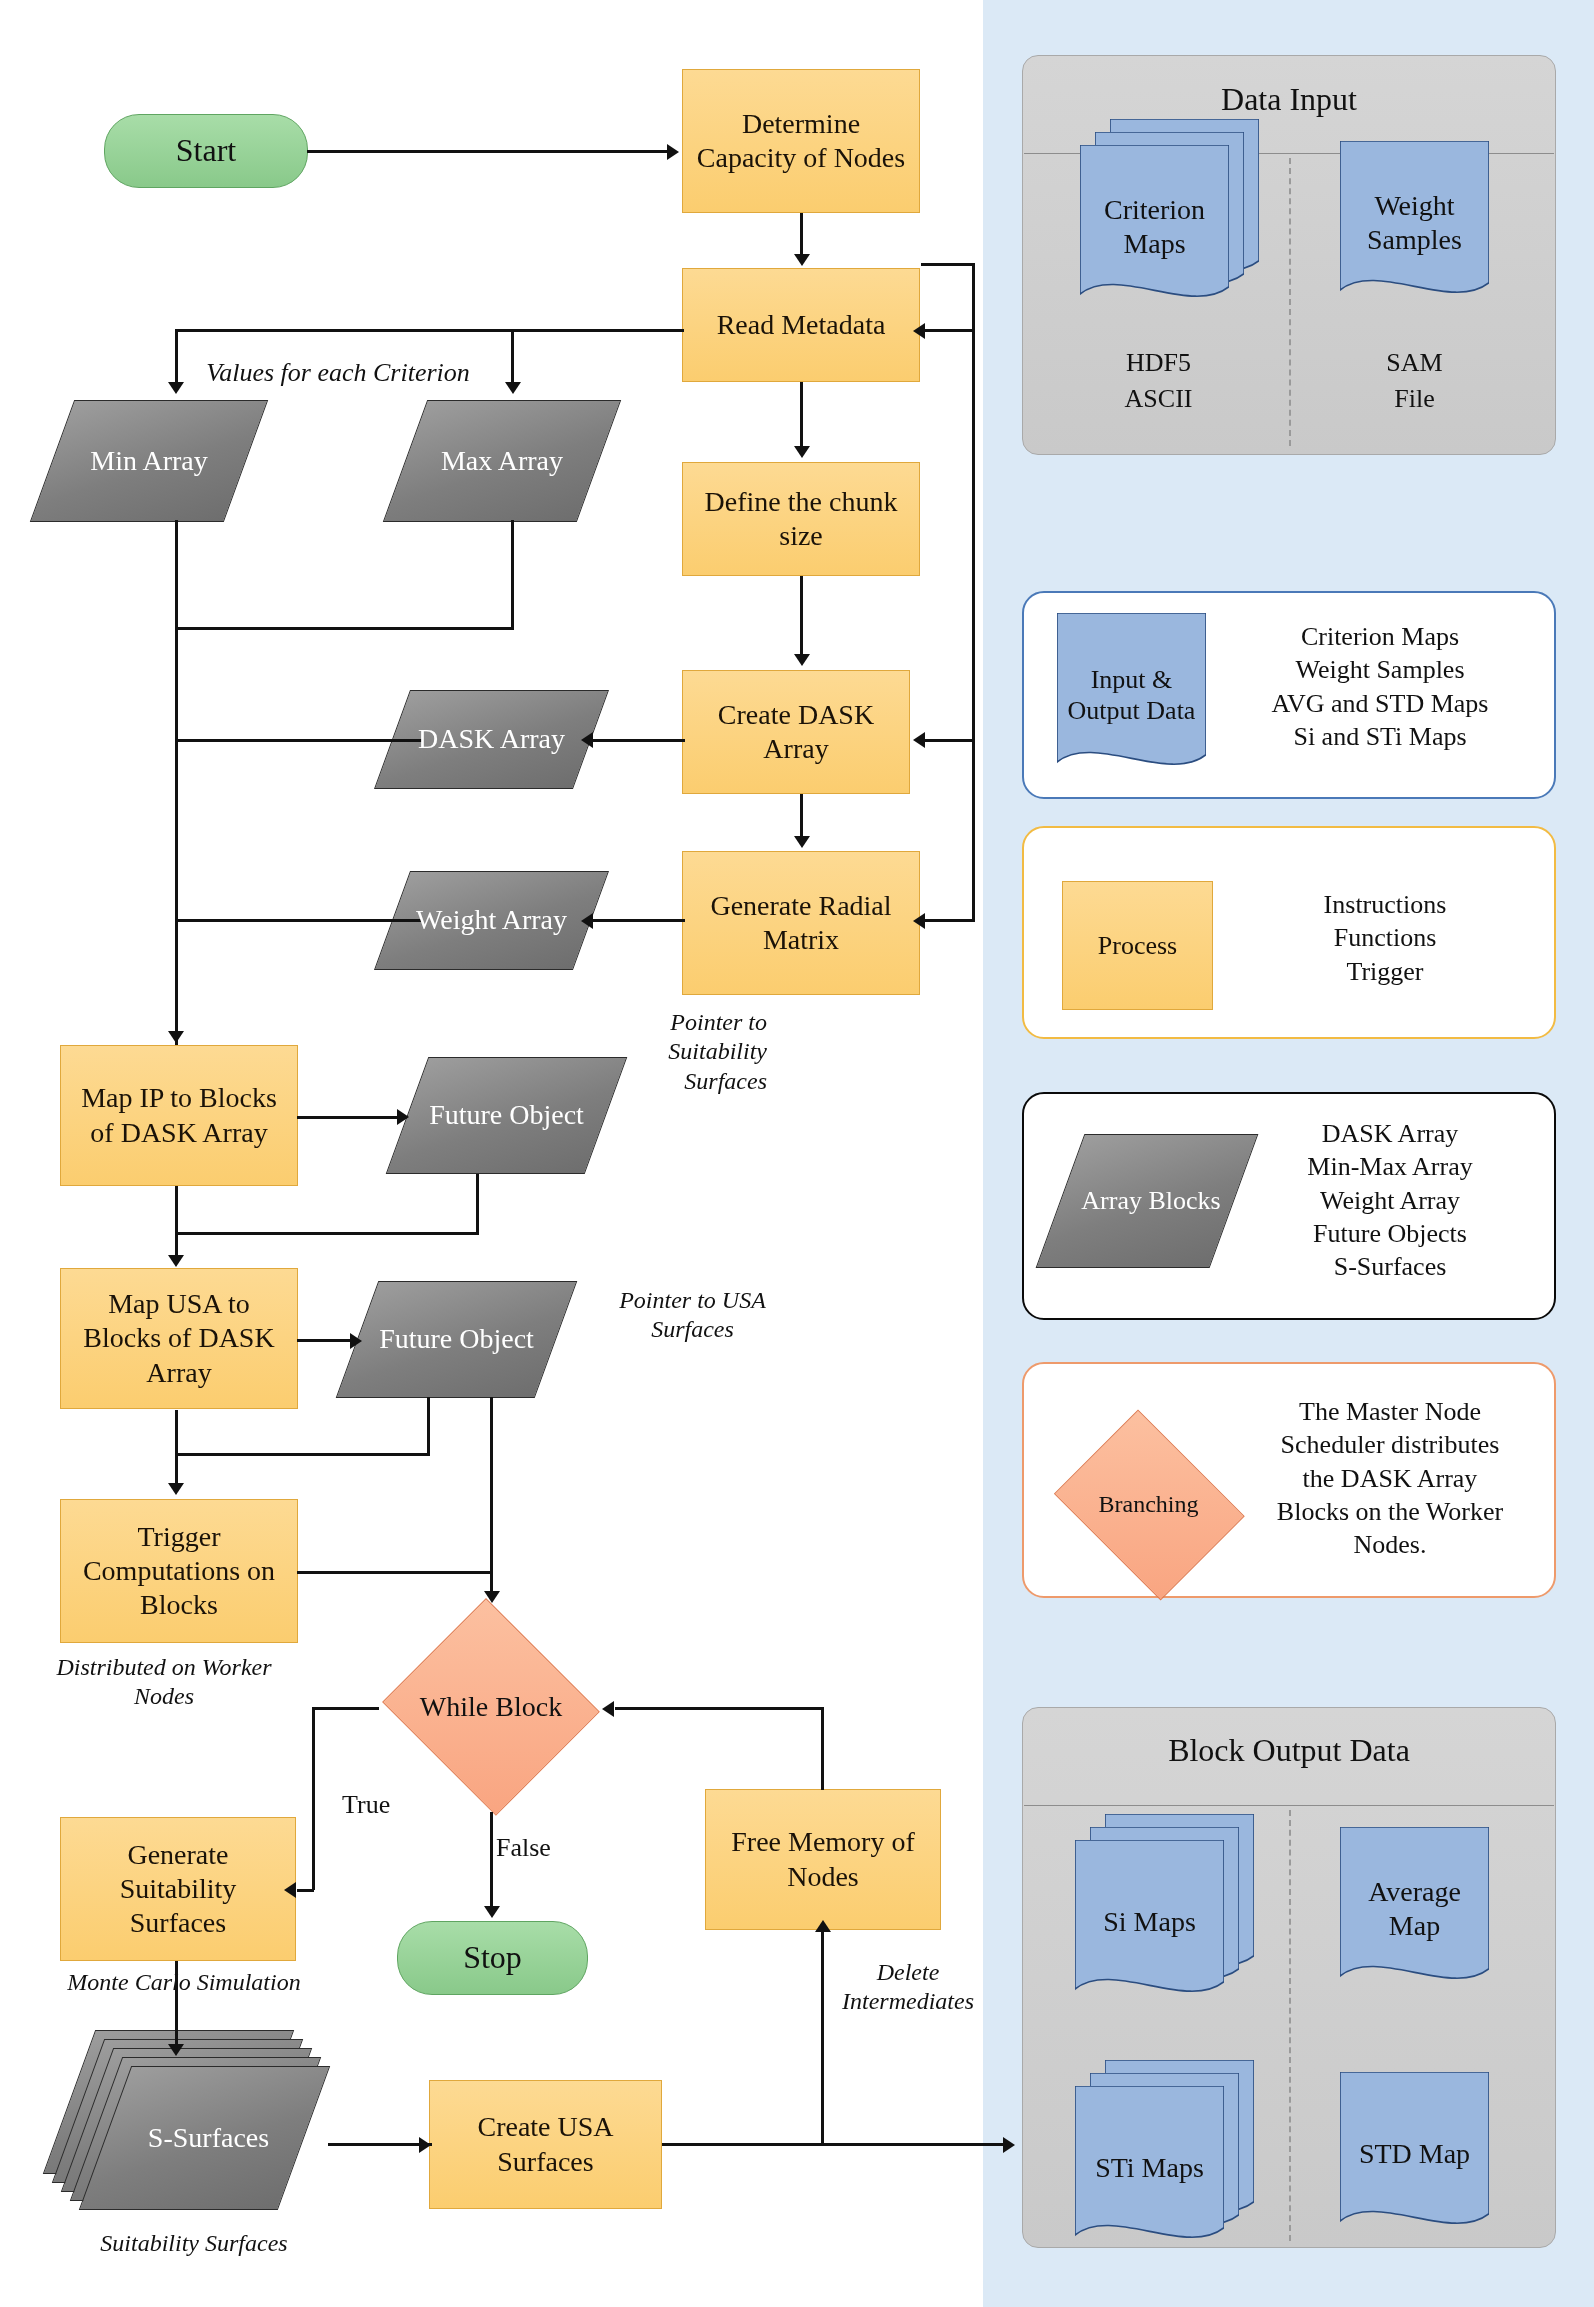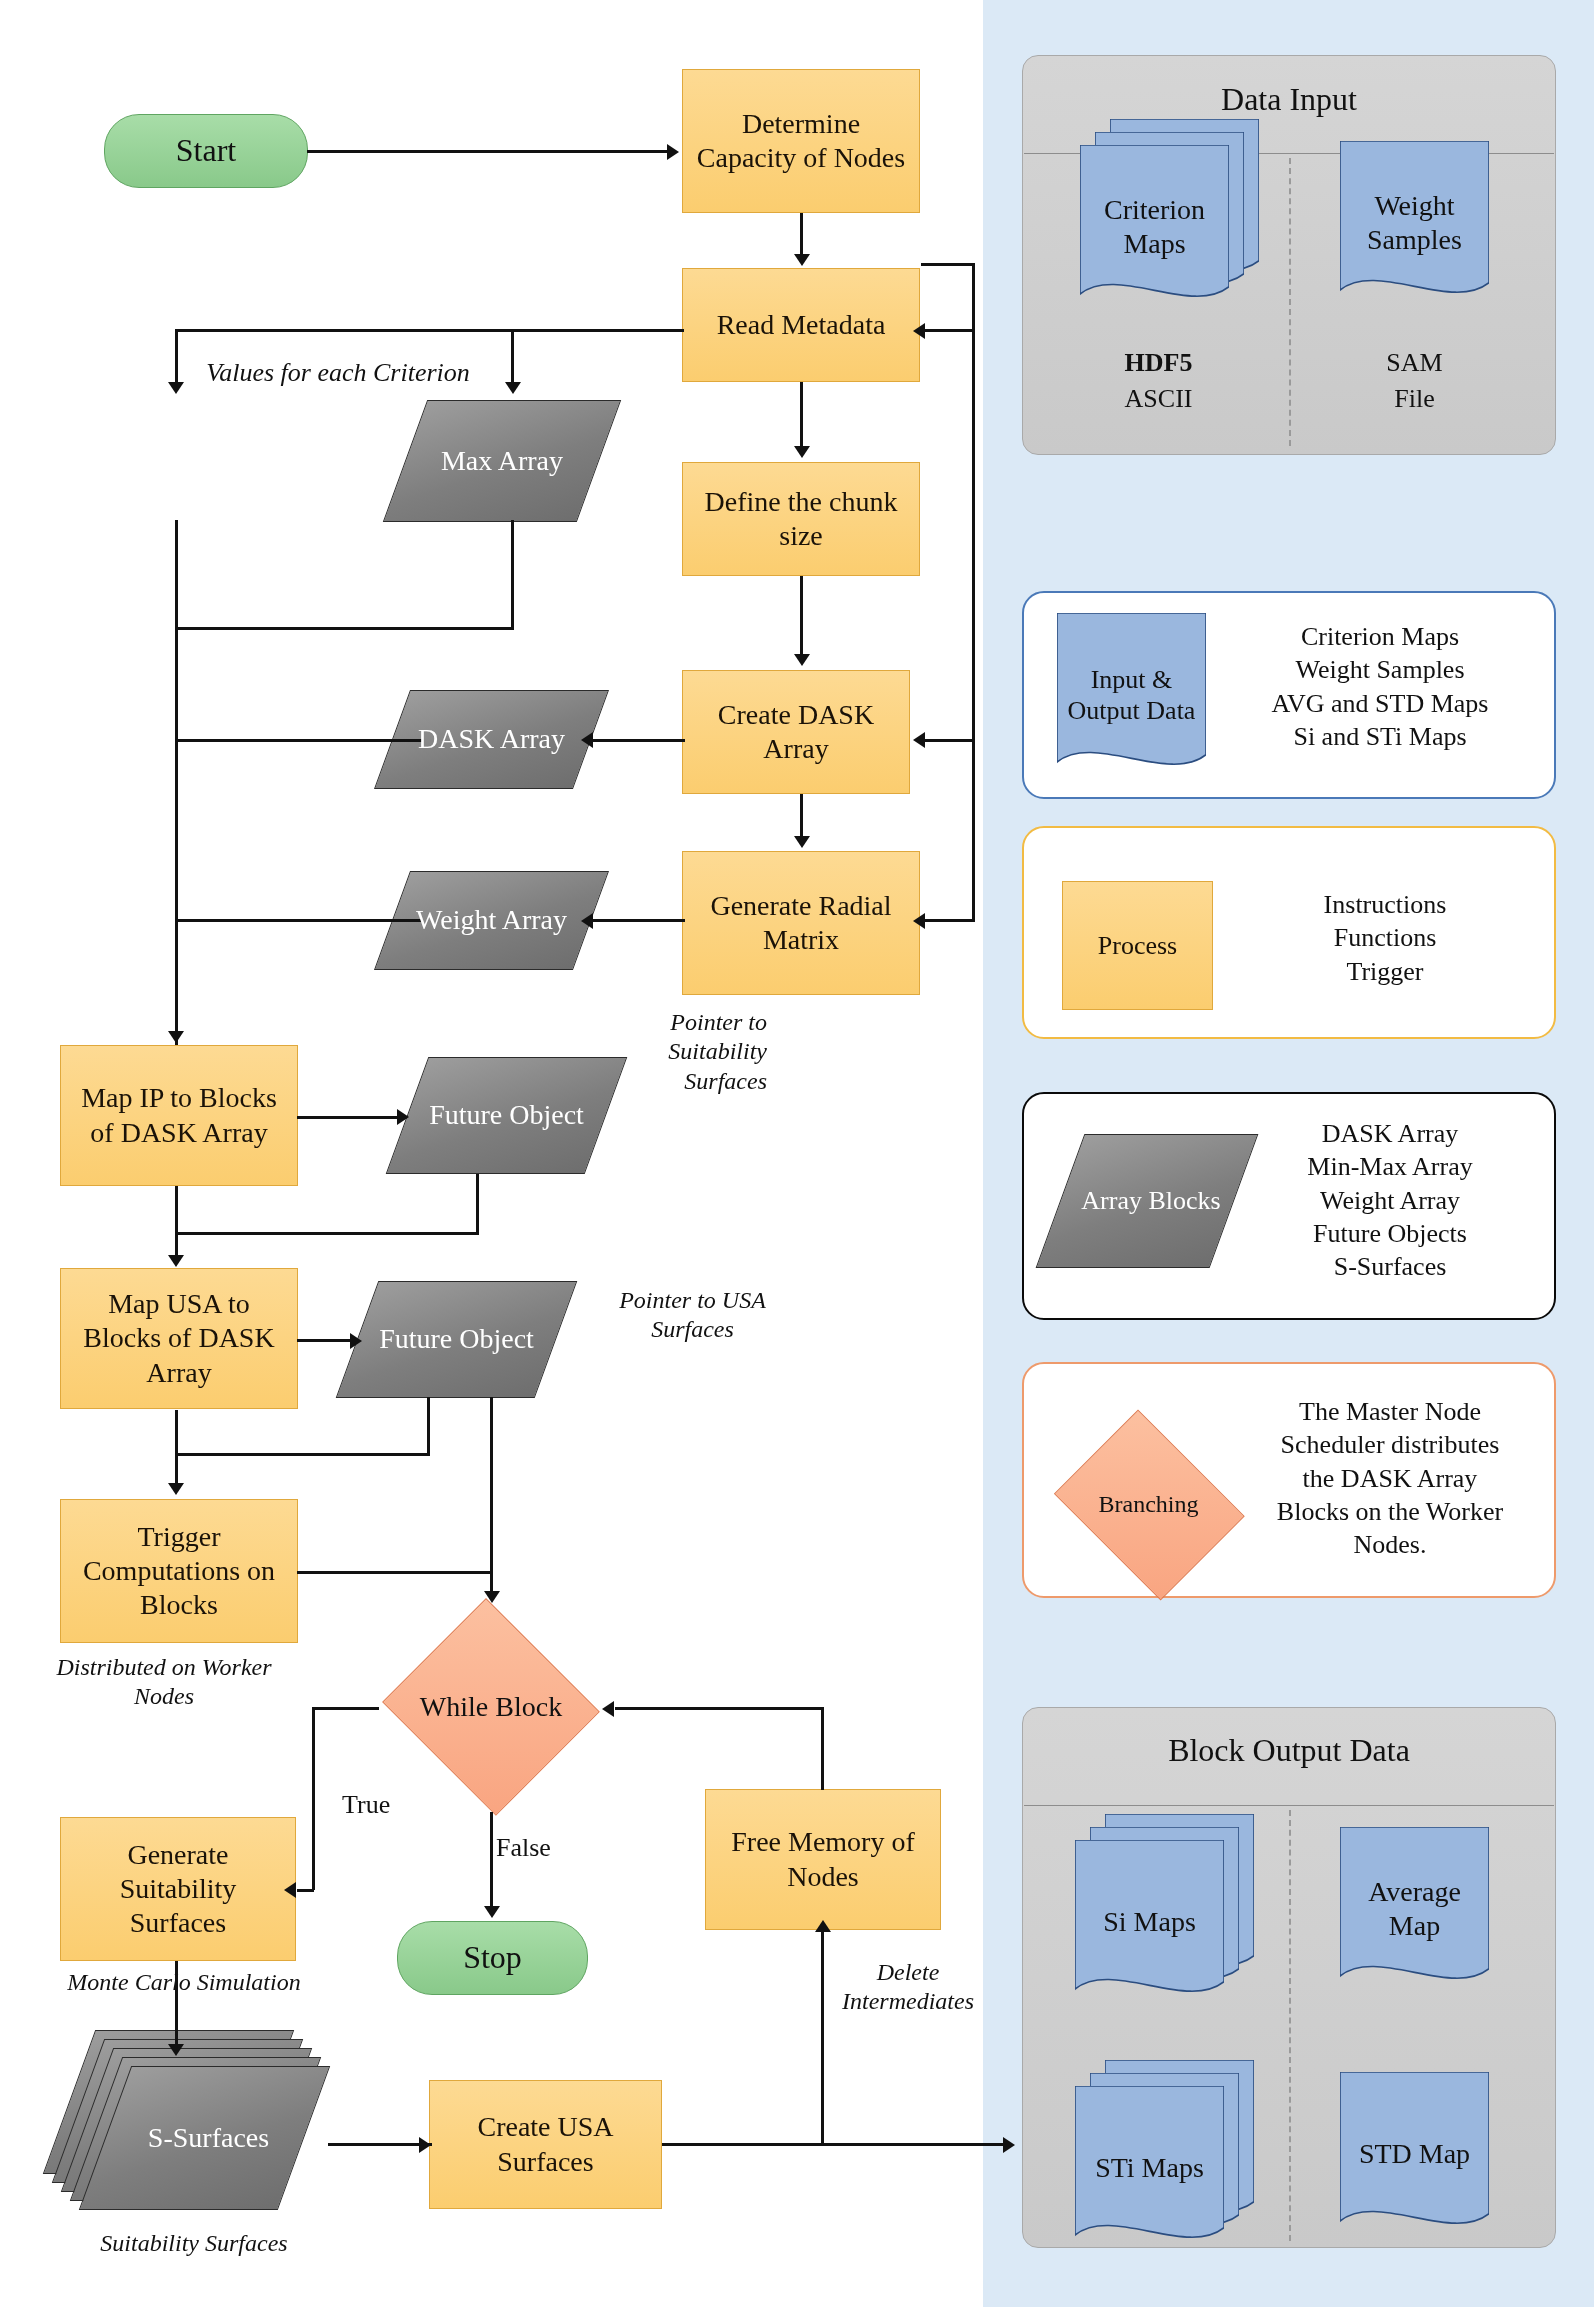--- a/index.html
+++ b/index.html
@@ -105,20 +105,24 @@
   </div>
 
   <div class="node proc f56" style="left:682px;top:670px;width:228px;height:124px;padding:0 9px;">
     <span>Create DASK Array</span>
   </div>
 
   <div class="node proc f56" style="left:682px;top:851px;width:238px;height:144px;padding:0 9px;">
     <span>Generate Radial Matrix</span>
   </div>
 
+  <div class="pgram f56" style="left:52px;top:400px;width:194px;height:122px;">
+    <span class="shape"></span>
+    <span class="txt">Min Array</span>
+  </div>
 
   <div class="pgram f56" style="left:405px;top:400px;width:194px;height:122px;">
     <span class="shape"></span>
     <span class="txt">Max Array</span>
   </div>
 
   <div class="pgram f56" style="left:392px;top:690px;width:199px;height:99px;">
     <span class="shape"></span>
     <span class="txt">DASK Array</span>
   </div>
@@ -317,21 +321,21 @@
           <path d="M0,0 L100,0 L100,95 C75,115 25,80 0,100 Z" fill="#9ab7de" stroke="#2b4d80" stroke-width="1.1"></path>
         </svg>
     </div>
     <div class="docshape" style="left:0px;top:26px;width:149px;height:164px;">
       <svg viewBox="0 0 100 110" preserveAspectRatio="none">
           <path d="M0,0 L100,0 L100,95 C75,115 25,80 0,100 Z" fill="#9ab7de" stroke="#2b4d80" stroke-width="1.1"></path>
         </svg>
       <div class="lab f56" style="padding-bottom:21px;">Criterion Maps</div>
     </div>
   </div>
-  <div class="plainlbl f52" style="left:1099px;top:347px;width:119px;text-align:center;font-weight:bold;">HDF5</div>
+  <div class="plainlbl f52" style="left:1099px;top:347px;width:119px;text-align:center;">HDF5</div>
   <div class="plainlbl f52" style="left:1099px;top:383px;width:119px;text-align:center;">ASCII</div>
 
   <div class="docshape" style="left:1340px;top:141px;width:149px;height:164px;">
     <svg viewBox="0 0 100 110" preserveAspectRatio="none">
         <path d="M0,0 L100,0 L100,95 C75,115 25,80 0,100 Z" fill="#9ab7de" stroke="#2b4d80" stroke-width="1.1"></path>
       </svg>
     <div class="lab f56" style="padding-bottom:21px;">Weight Samples</div>
   </div>
   <div class="plainlbl f52" style="left:1355px;top:347px;width:119px;text-align:center;">SAM</div>
   <div class="plainlbl f52" style="left:1355px;top:383px;width:119px;text-align:center;">File</div>

